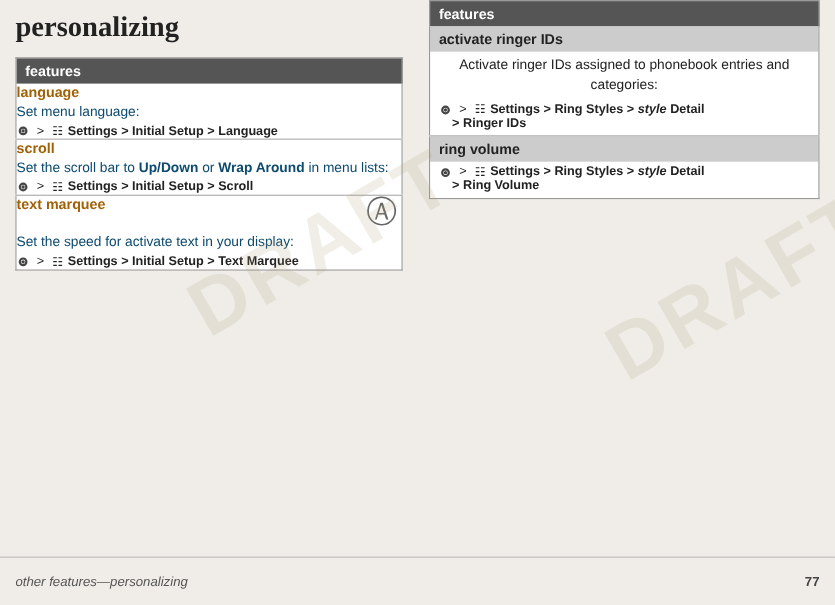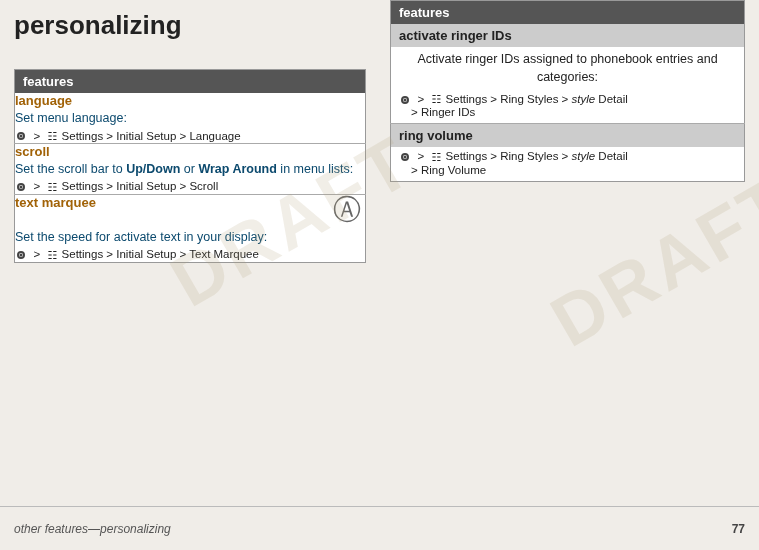--- a/index.html
+++ b/index.html
@@ -28,22 +28,22 @@
     .left-col {
       width: 380px;
       padding: 10px 14px 10px 14px;
       background: #f0ede8;
     }
 
     .page-title {
       font-size: 26px;
       font-weight: bold;
       color: #222;
-      margin-bottom: 28px;
-      font-family: Liberation Sans, sans-serif;
+      margin-bottom: 12px;
+      font-family: Liberation Serif, serif;
     }
 
     .left-table {
       width: 100%;
       border-collapse: collapse;
       background: white;
       border: 1px solid #999;
     }
 
     .left-table .table-header {
@@ -68,21 +68,21 @@
       line-height: 1.4;
     }
 
     .nav-path {
       display: inline;
       font-size: 11.5px;
       color: #222;
     }
 
     .bold-nav {
-      font-weight: normal;
+      font-weight: bold;
       font-size: 11.5px;
     }
 
     .row-separator {
       border-top: 1px solid #aaa;
     }
 
     
     .right-col {
       flex: 1;

